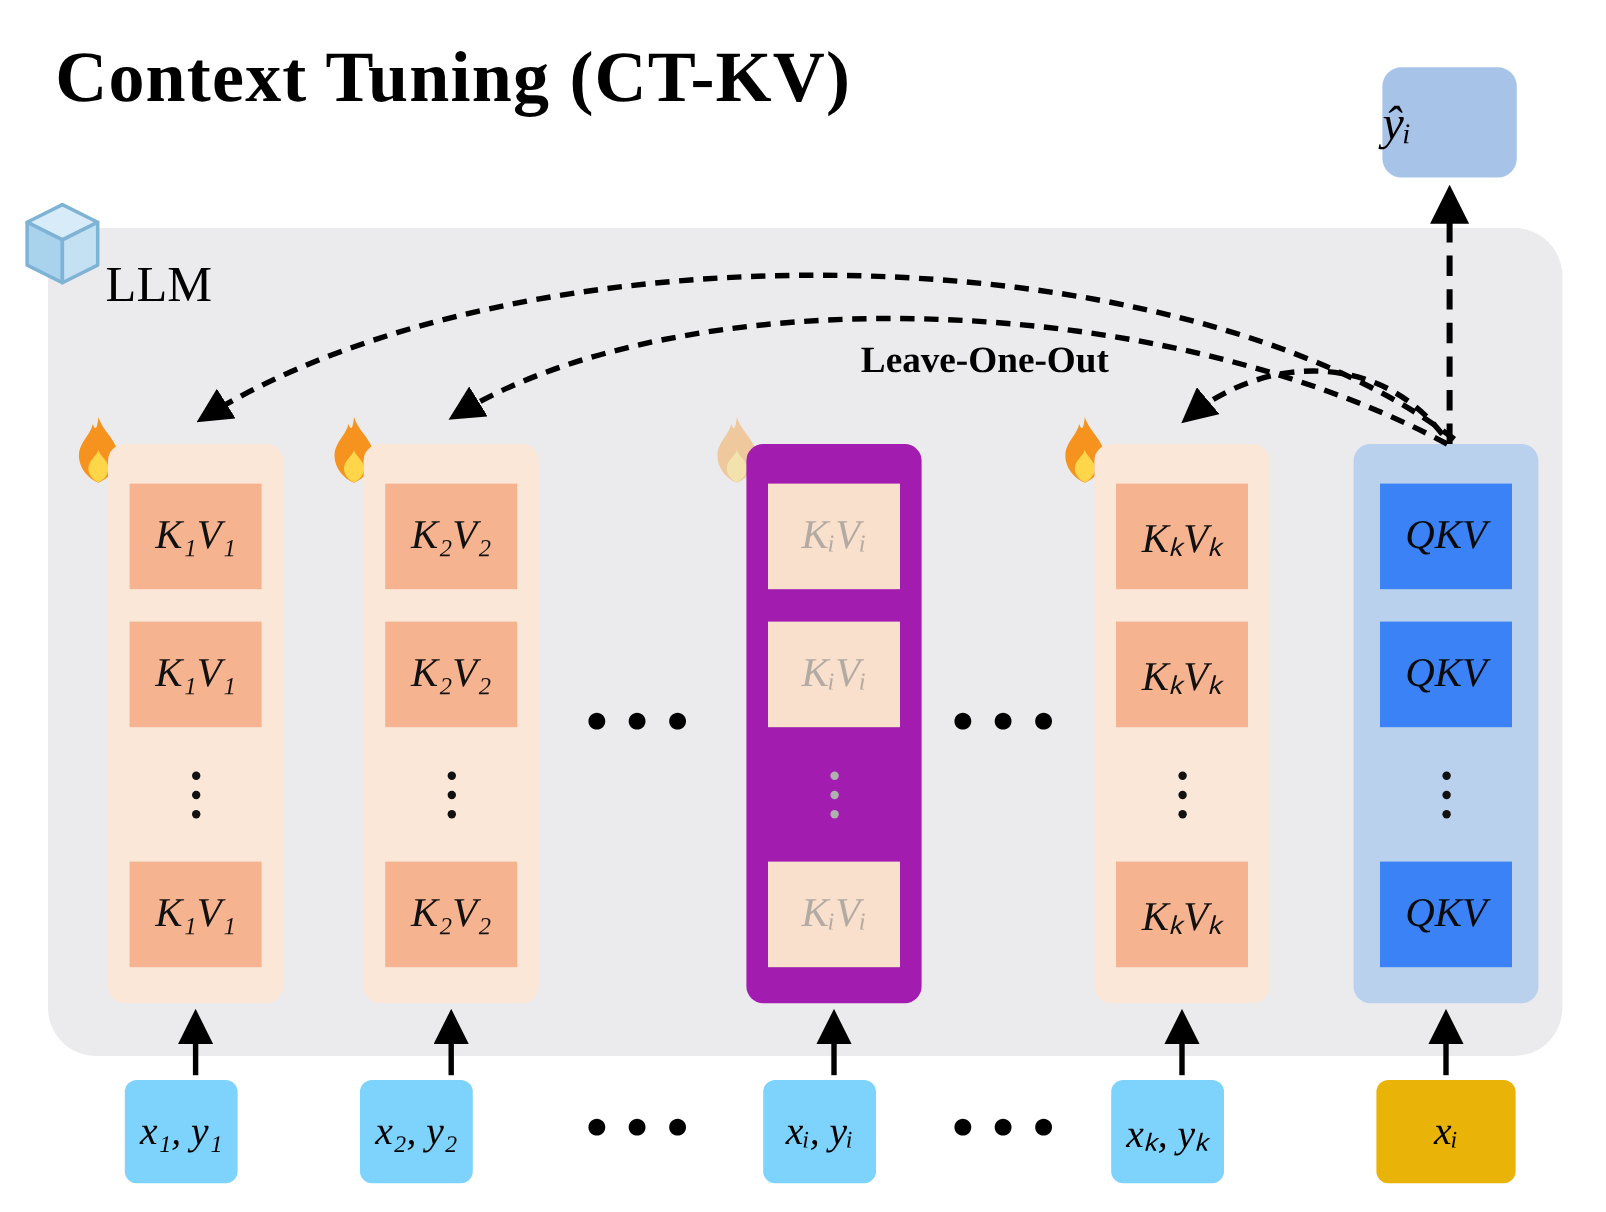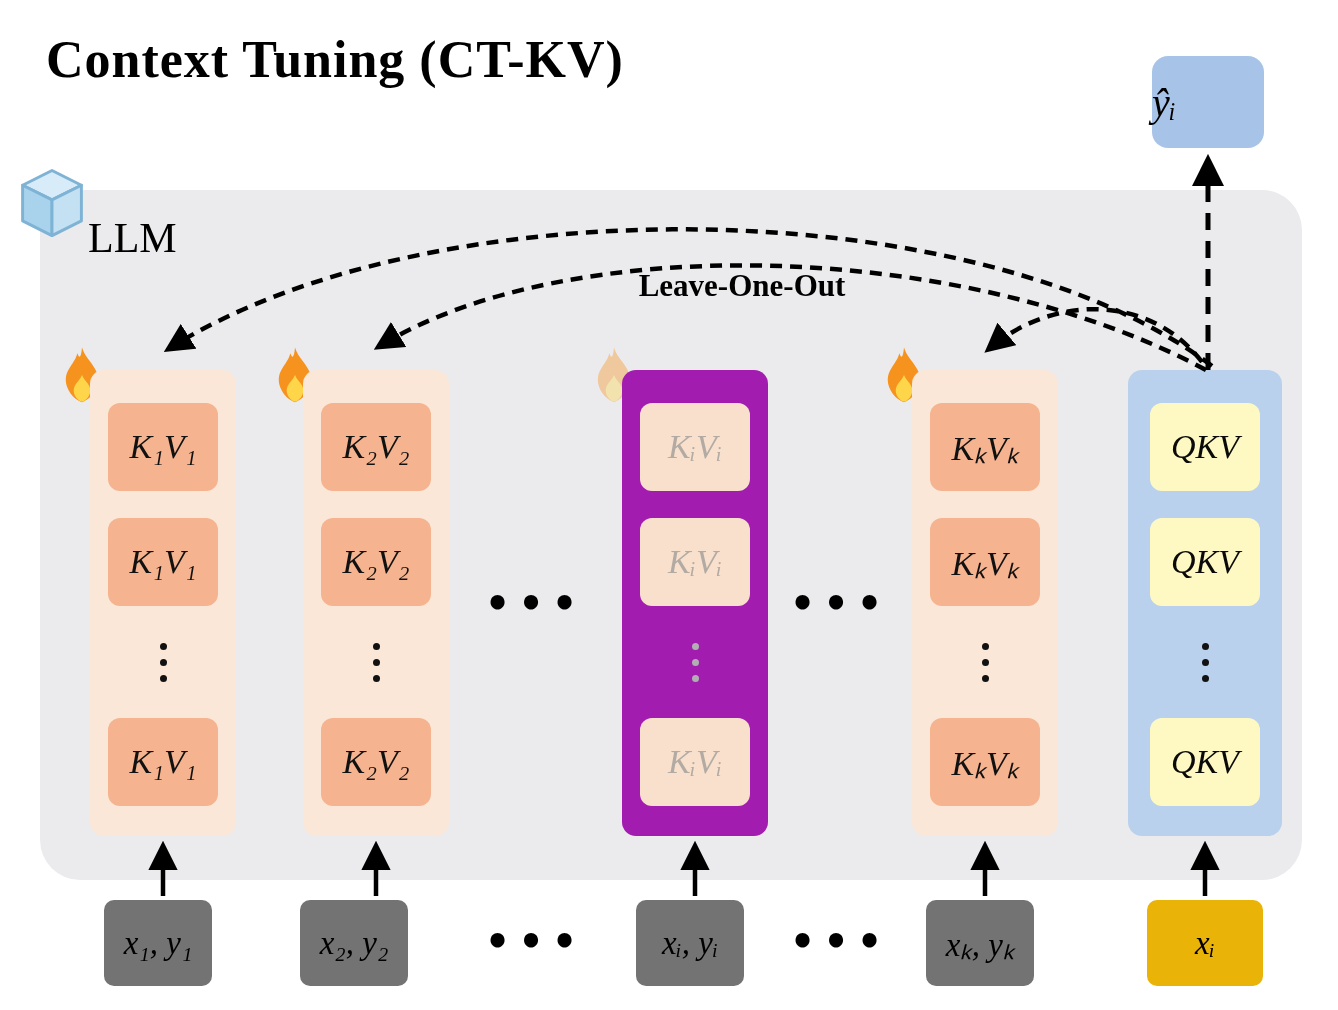--- a/index.html
+++ b/index.html
@@ -1,56 +1,56 @@
 <!DOCTYPE html>
 <html><head>
 <meta charset="utf-8">
 <style>
   *{box-sizing:border-box;margin:0;padding:0}
   html,body{background:#fff}
   body{width:1338px;height:1010px;font-family:"Liberation Serif",serif;color:#000}
   .canvas{position:relative;width:1338px;height:1010px;background:#fff;overflow:hidden}
 
-  .title{position:absolute;left:46px;top:30px;font-size:52px;font-weight:bold;letter-spacing:1px}
+  .title{position:absolute;left:46px;top:30px;font-size:60px;font-weight:bold;letter-spacing:1px}
 
   .llm-box{position:absolute;left:40px;top:190px;width:1262px;height:690px;background:#ebebed;border-radius:40px}
   .llm-label{position:absolute;left:88px;top:214px;font-size:42px;font-weight:normal}
 
-  .masking{position:absolute;left:560px;top:266px;width:364px;text-align:center;font-size:31px;font-weight:bold;line-height:1.3}
+  .masking{position:absolute;left:560px;top:280px;width:364px;text-align:right;font-size:31px;font-weight:bold;line-height:1.3}
 
   .yhat{position:absolute;left:1152px;top:56px;width:112px;height:92px;background:#a7c4e8;border-radius:16px;
         display:flex;align-items:center;font-style:italic;font-size:40px}
 
   .ice{position:absolute;left:10px;top:160px;width:84px;height:84px}
   .flame{position:absolute;width:52px;height:58px}
   .flame.faded{opacity:.38}
 
   .col{position:absolute;top:370px;width:146px;height:466px;border-radius:14px;display:flex;flex-direction:column;align-items:center}
   .col.peach{background:#fbe7d8}
   .col.masked{background:#a21caf}
   .col.blue{background:#bad1ed;width:154px}
 
-  .cell{width:110px;height:88px;border-radius:12px;flex:none;display:flex;align-items:center;justify-content:center;
+  .cell{width:110px;height:88px;border-radius:0;flex:none;display:flex;align-items:center;justify-content:center;
         font-style:italic;font-size:34px}
   .cell.peach{background:#f5b38f;color:#111}
   .cell.maskedc{background:#f8e0cd;color:#b3aba3}
-  .cell.blue{background:#fef9c3;color:#0a0a0a}
+  .cell.blue{background:#3b82f6;color:#0a0a0a}
   .col .cell:first-child{margin-top:33px}
   .col .cell + .cell{margin-top:27px}
 
   .vdots{height:112px;display:flex;flex-direction:column;align-items:center;justify-content:center;gap:9px}
   .vdots i{width:7px;height:7px;border-radius:50%;background:#111;display:block}
   .vdots.gray i{background:#b0b0b0}
 
   .hdots{position:absolute;transform:translate(-50%,-50%);font-family:"DejaVu Sans",sans-serif;
          font-weight:bold;font-size:40px;letter-spacing:8px;color:#000;white-space:nowrap}
 
   .input{position:absolute;top:900px;height:86px;border-radius:10px;display:flex;align-items:center;justify-content:center;
          font-style:italic;font-size:33px}
-  .input.peach{background:#737373;width:108px}
+  .input.peach{background:#7dd3fc;width:94px}
   .input.blue{background:#eab308;width:116px}
 
   .arrows{position:absolute;left:0;top:0;pointer-events:none}
   .dash{fill:none;stroke:#000;stroke-width:4.5;stroke-dasharray:12 8}
   .dashv{stroke:#000;stroke-width:5;stroke-dasharray:17 11}
   .solid{stroke:#000;stroke-width:4.5}
 </style>
 </head>
 <body>
 

